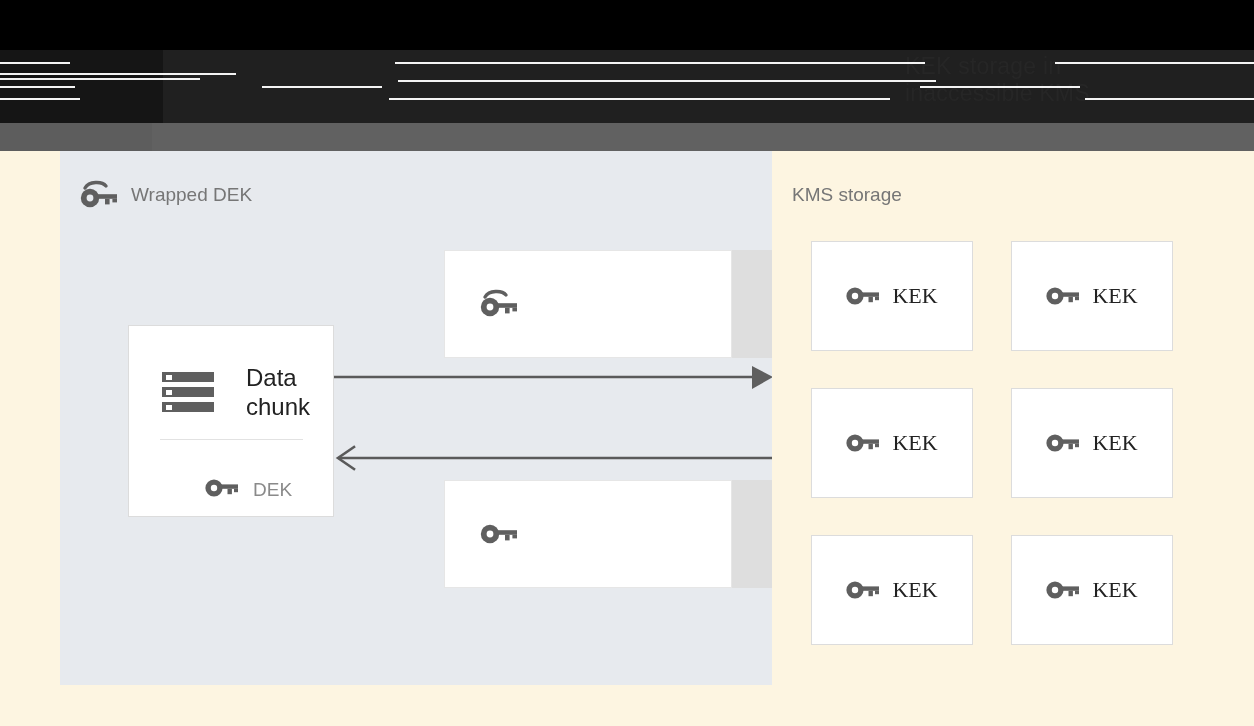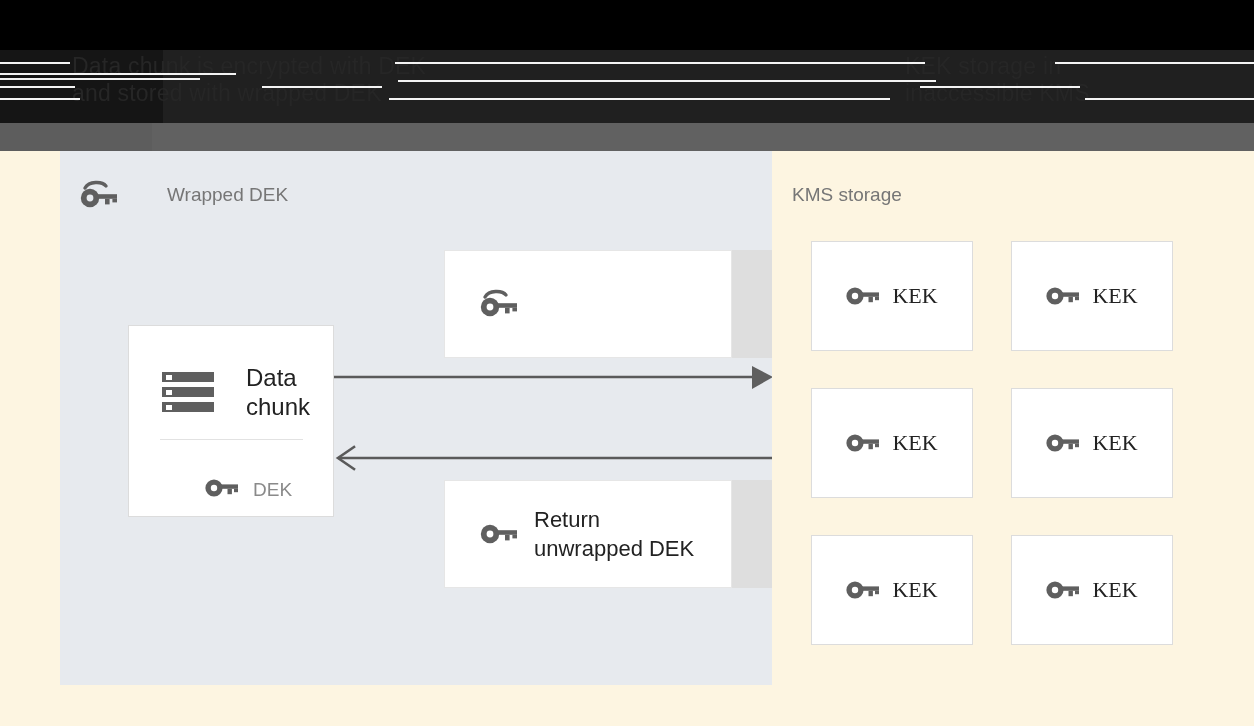--- a/index.html
+++ b/index.html
@@ -90,21 +90,21 @@
     background: #fdf5e1;
   }
 
   .panel-title {
     position: absolute;
     color: #767676;
     font-size: 19px;
     line-height: 22px;
     white-space: nowrap;
   }
-  .panel-title.left  { left: 131px; top: 184px; margin-left: 36px; }
+  .panel-title.left  { left: 131px; top: 184px; }
   .panel-title.right { left: 792px; top: 184px; }
 
   .panel-title-icon {
     position: absolute;
     left: 79px; top: 179px;
     width: 40px; height: 32px;
   }
 
   
   .card-data {
@@ -239,22 +239,20 @@
 <body>
 
 <div id="page">
 
   <div class="band-black"></div>
 
   <div class="band-dark">
     <div class="band-dark-left"></div>
   </div>
 
-  <div class="hdr-text hdr-left">Data chunk is encrypted with DEK
-and stored with wrapped DEK</div>
 
   <div class="hdr-text hdr-right">KEK storage in
 inaccessible KMS</div>
 
   <div class="hdr-strike" style="left:0px;   top:62px;  width:70px;"></div>
   <div class="hdr-strike" style="left:395px; top:62px;  width:530px;"></div>
   <div class="hdr-strike" style="left:1055px;top:62px;  width:199px;"></div>
   <div class="hdr-strike" style="left:0px;   top:73px;  width:236px;"></div>
   <div class="hdr-strike" style="left:0px;   top:78px;  width:200px;"></div>
   <div class="hdr-strike" style="left:398px; top:80px;  width:538px;"></div>
@@ -334,22 +332,20 @@
   <div class="msg-card bottom">
     <span class="msg-icon">
       <svg viewBox="0 0 40 32" width="40" height="32" aria-hidden="true">
         <circle cx="11" cy="16" r="9.2" fill="#5f5f5f"></circle>
         <circle cx="11" cy="16" r="3.4" fill="#ffffff"></circle>
         <rect x="18" y="12.2" width="20" height="4.6" fill="#5f5f5f"></rect>
         <rect x="26" y="16.8" width="4.6" height="5.6" fill="#5f5f5f"></rect>
         <rect x="33.4" y="16.8" width="4.6" height="3.6" fill="#5f5f5f"></rect>
       </svg>
     </span>
-    <span class="msg-label">Return
-unwrapped DEK</span>
   </div>
 
   <svg class="arrow-layer" viewBox="0 0 1254 726" width="1254" height="726" aria-hidden="true">
     <g>
       <line x1="334" y1="377" x2="760" y2="377" stroke="#5a5a5a" stroke-width="2.6"></line>
       <polygon points="752,366 773,377 752,389" fill="#5f5f5f"></polygon>
     </g>
     <g>
       <line x1="340" y1="458" x2="772" y2="458" stroke="#5a5a5a" stroke-width="2.6"></line>
       <polyline points="354,447 338,458 354,469" fill="none" stroke="#5a5a5a" stroke-width="2.6" stroke-linecap="square"></polyline>

